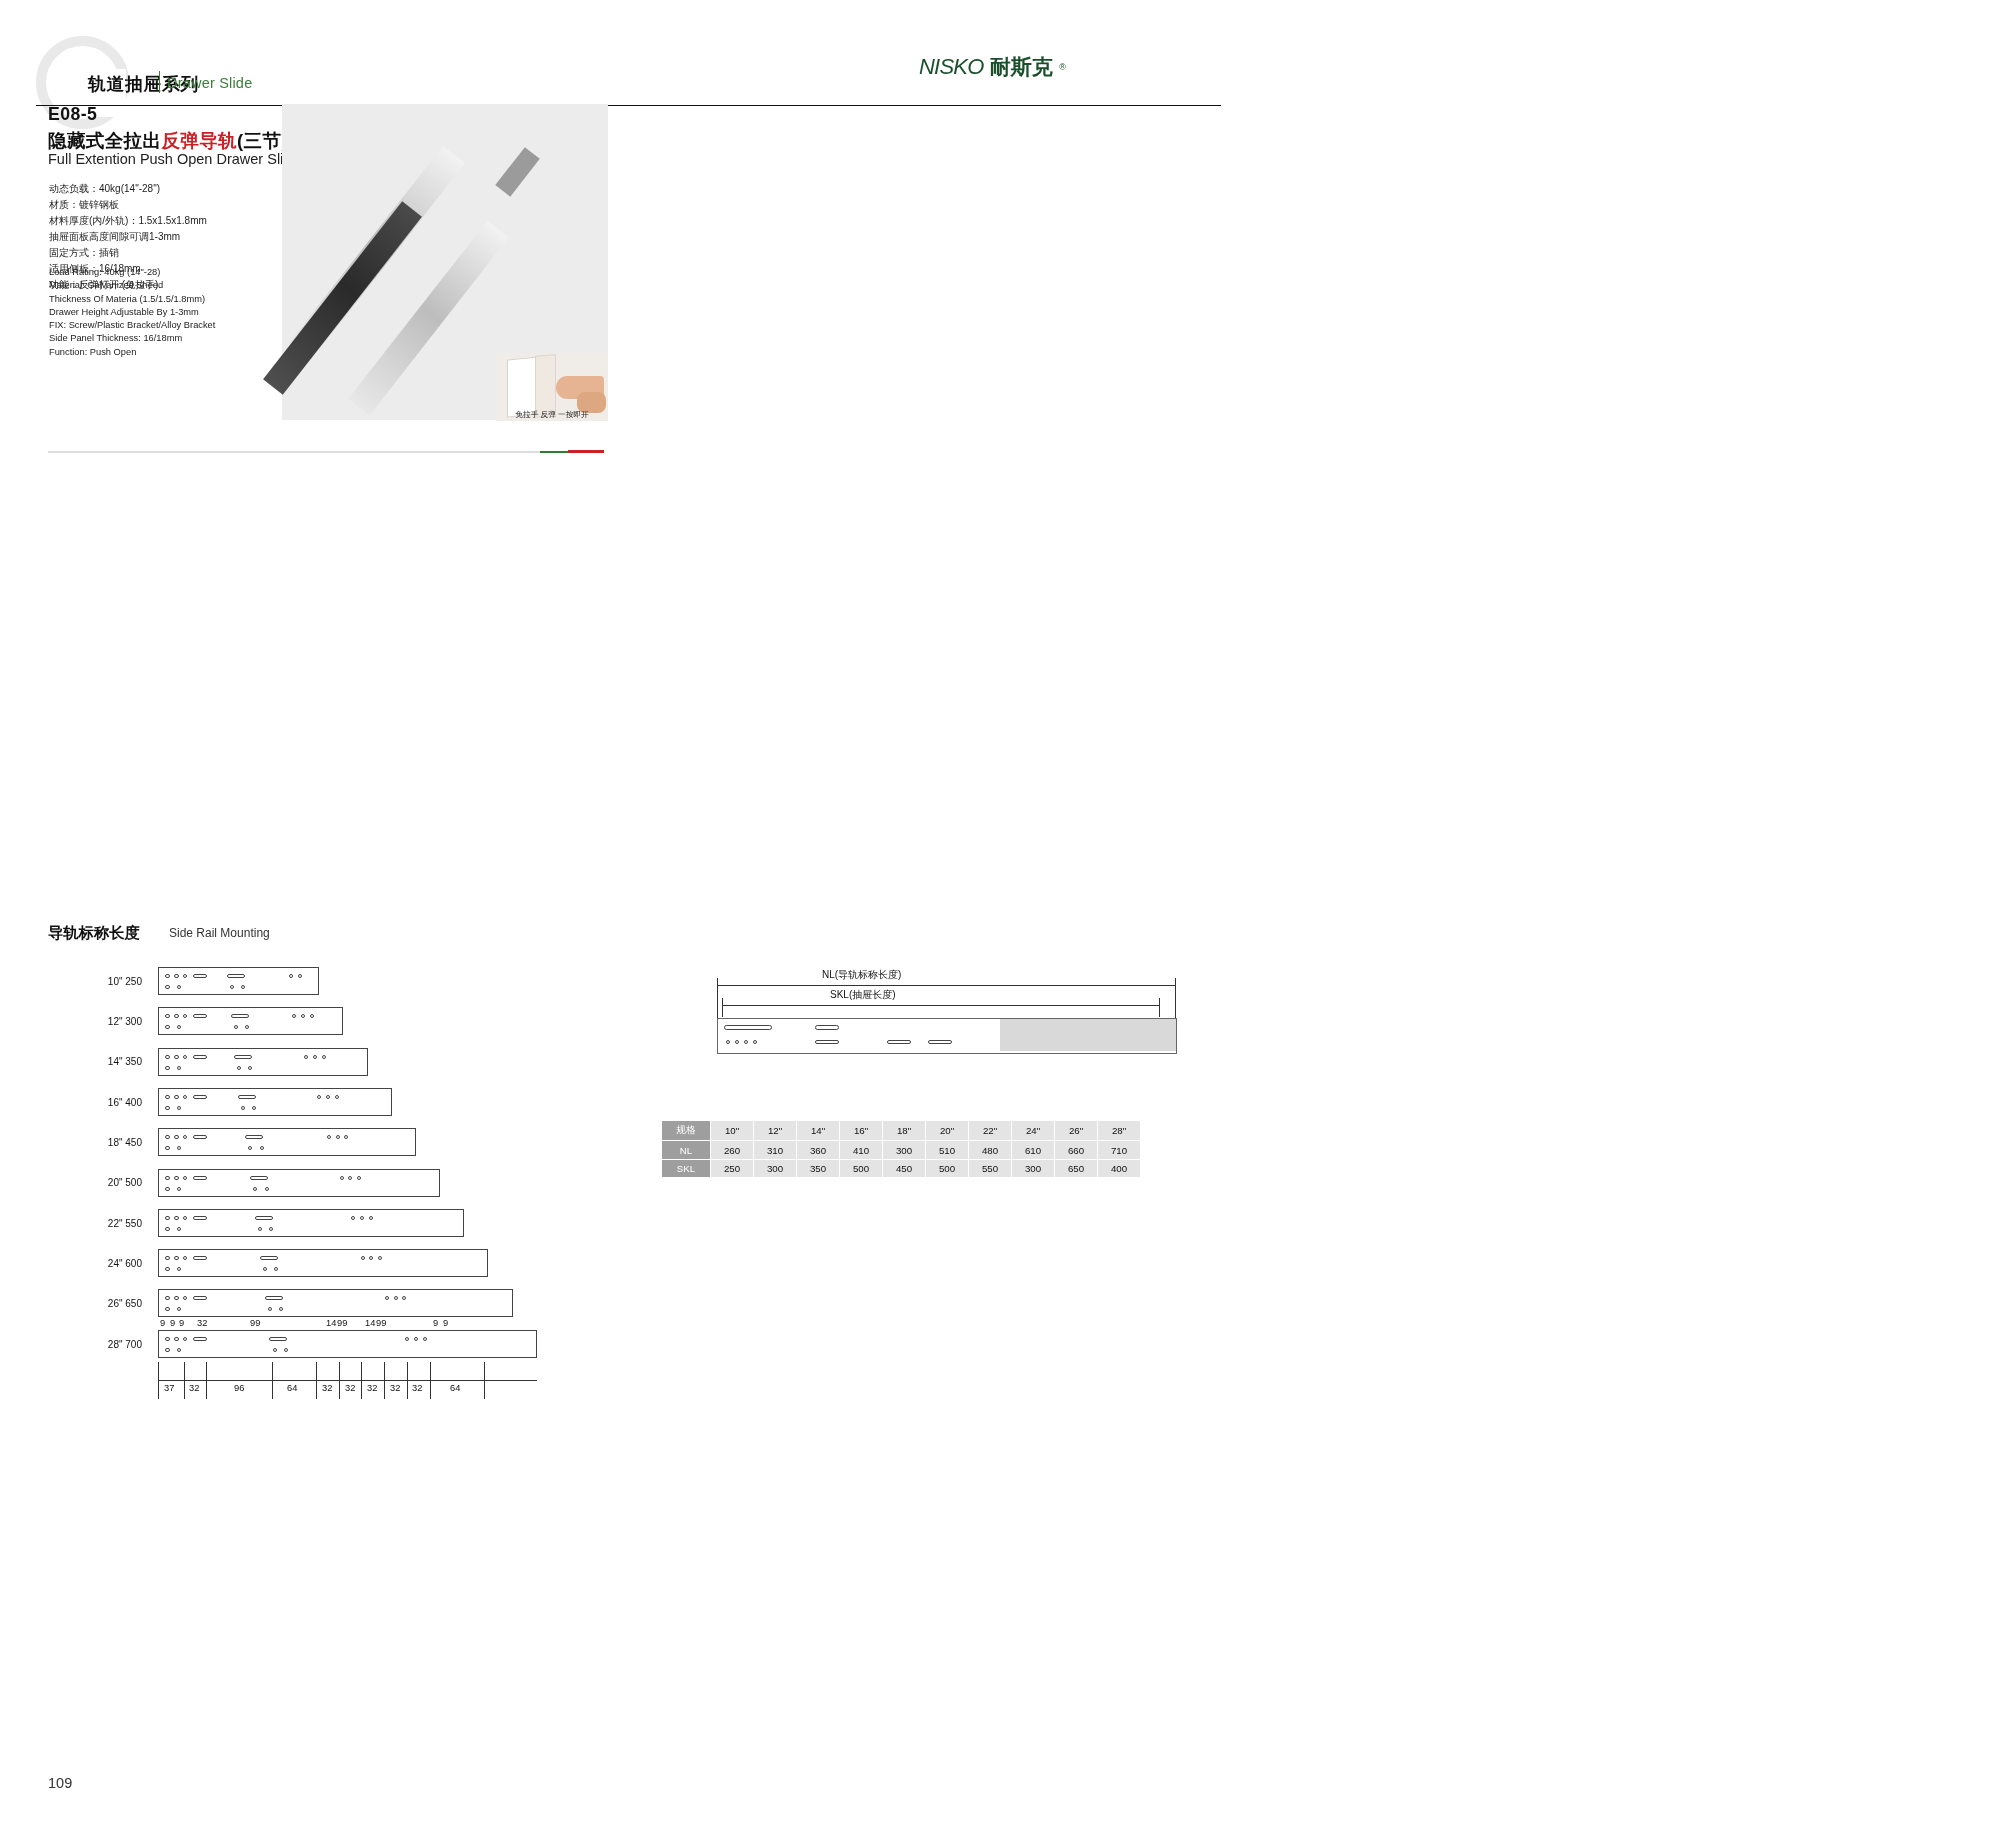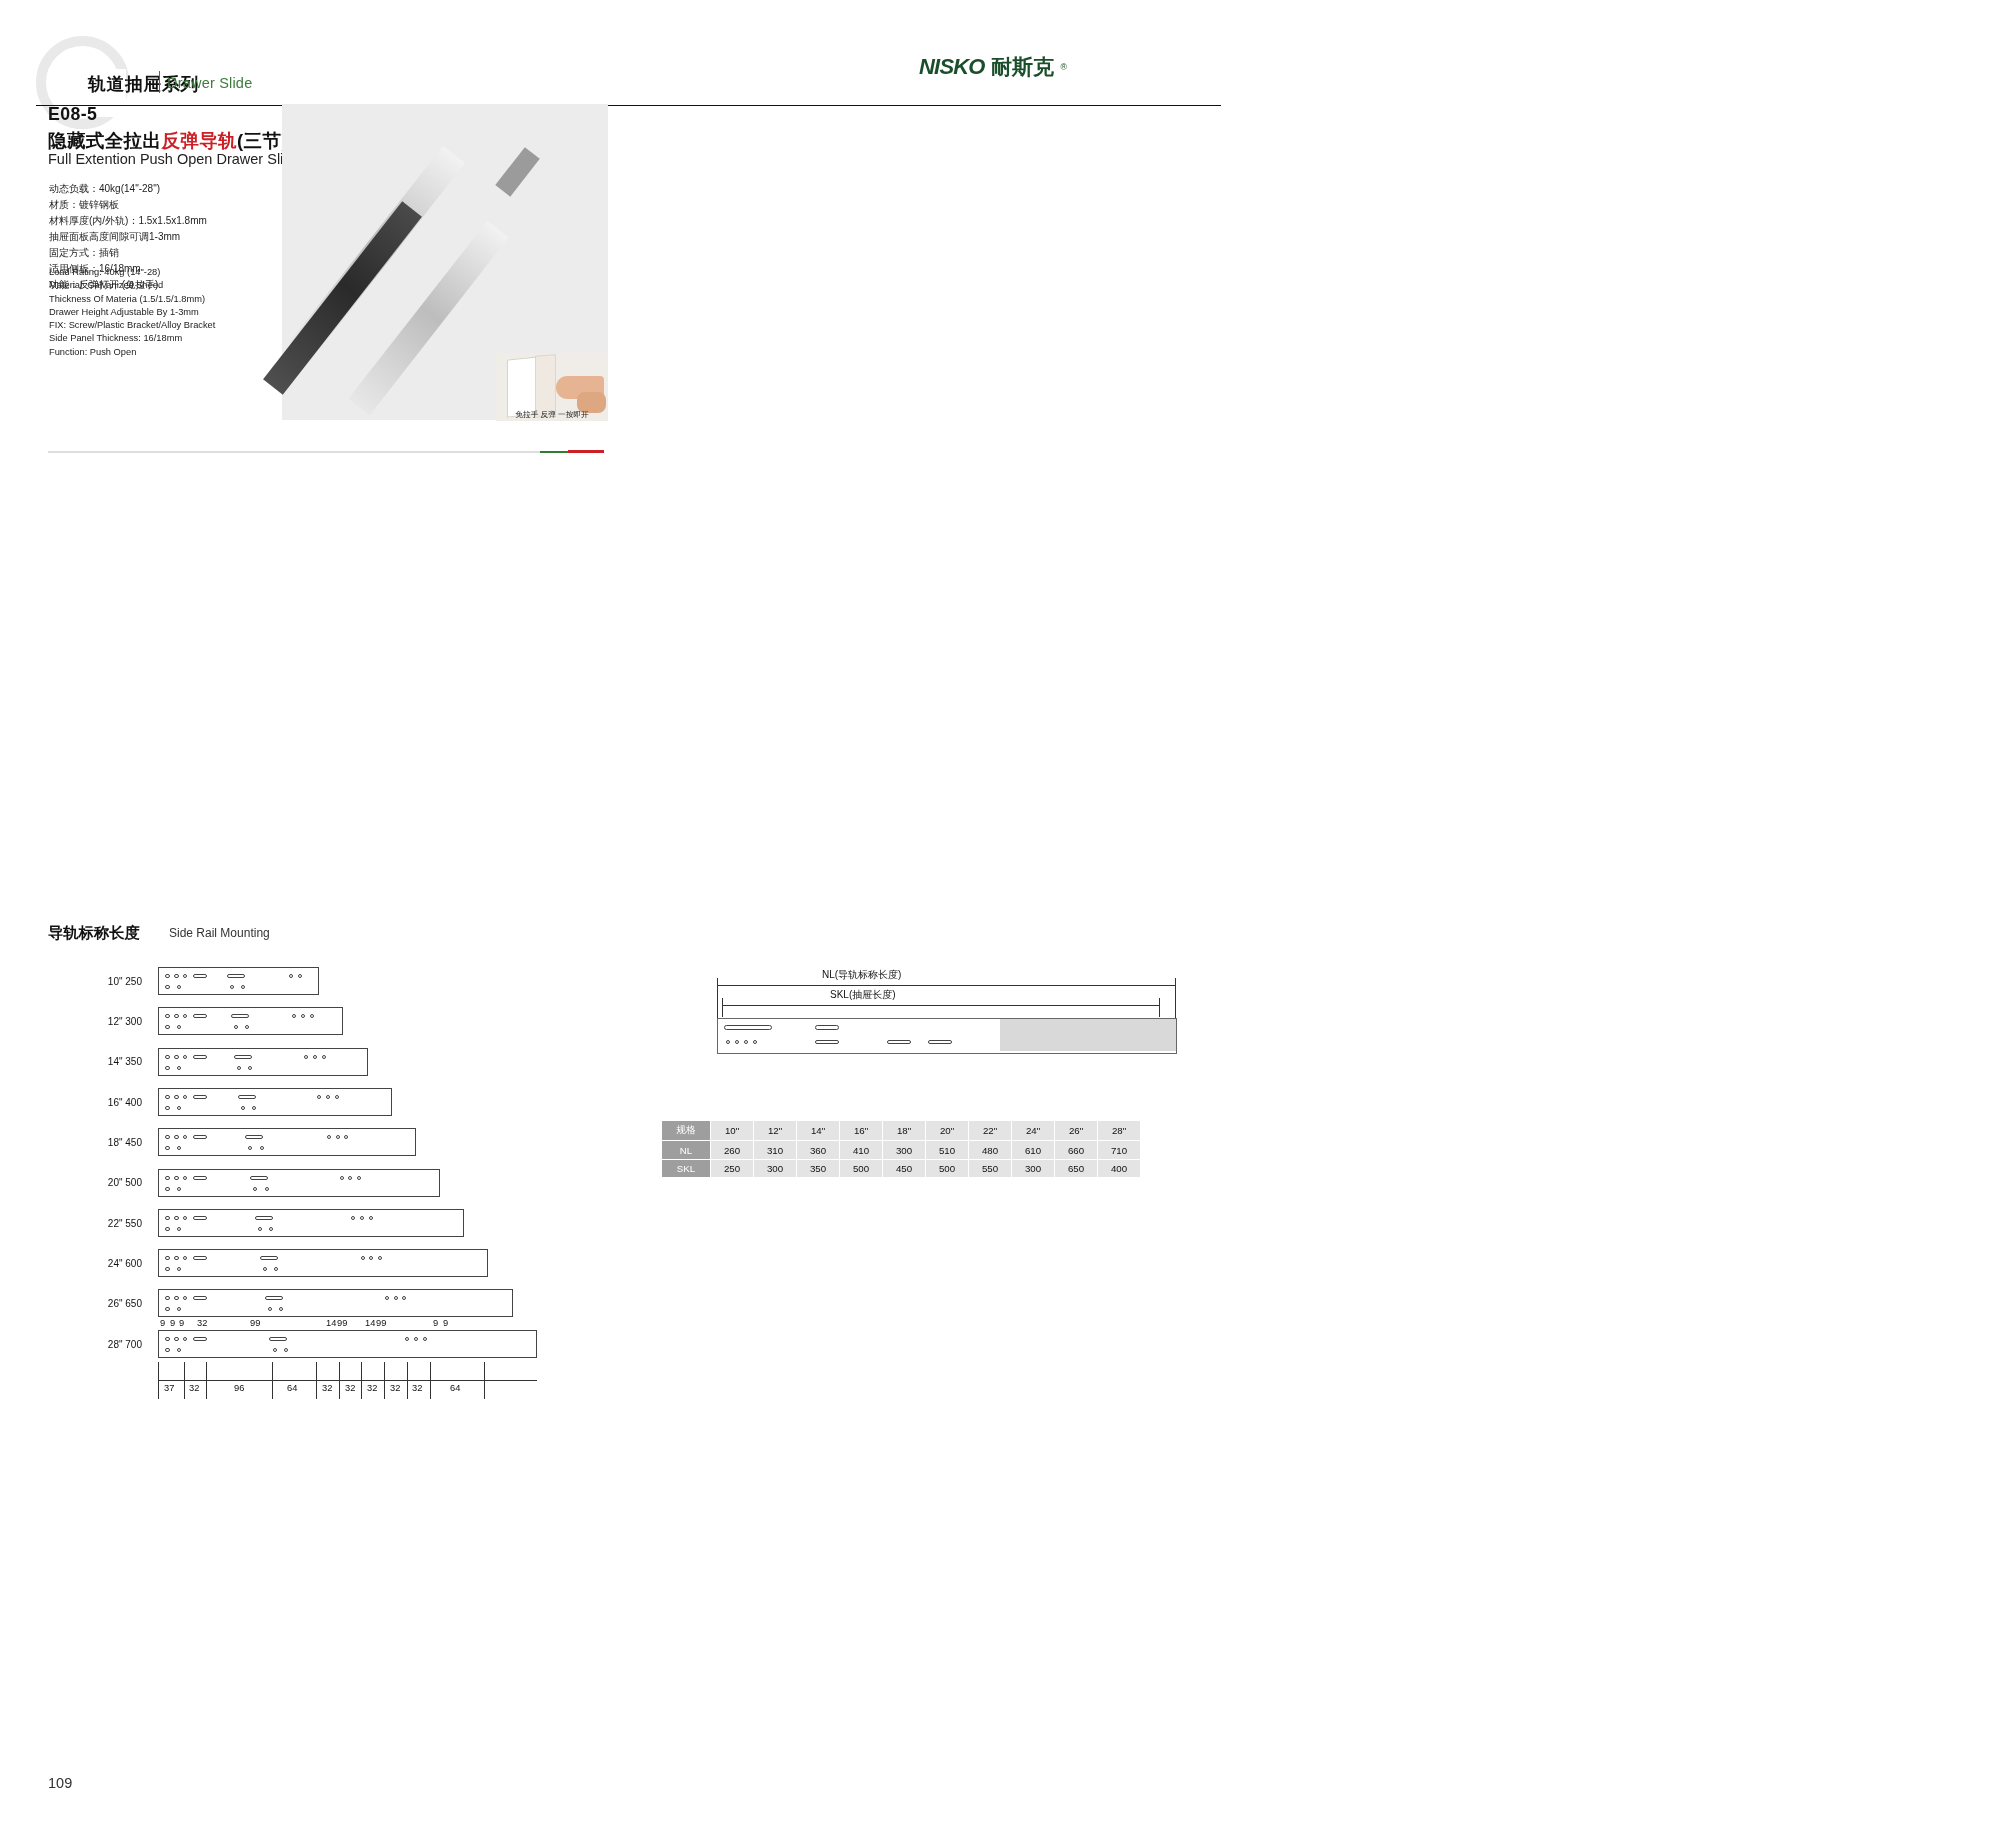--- a/index.html
+++ b/index.html
@@ -11,21 +11,21 @@
   
   .hdr{position:absolute;top:60px;height:52px;}
   .hdr-c{position:absolute;left:0;top:-24px;width:93px;height:93px;border-radius:50%;border:10.5px solid #e9e9e9;box-sizing:border-box;}
   .hdr-c:after{content:"";position:absolute;right:-7.3px;top:22.6px;width:44px;height:48px;background:#fff;}
   .hdr-title{position:absolute;left:52px;top:12px;font-size:17.7px;font-weight:bold;letter-spacing:0.8px;color:#111;}
   .hdr-sep{position:absolute;top:10.5px;width:1.2px;height:22px;background:#3a7d3a;}
   .hdr-sub{position:absolute;top:14.5px;font-size:14.5px;color:#3a7d3a;letter-spacing:0.2px;}
   .hdr-rule{position:absolute;height:1.2px;background:#111;}
   
   .brand{position:absolute;top:52px;height:30px;display:flex;align-items:center;gap:6.4px;}
-  .brand .nisko{font-size:22px;font-weight:bold;font-style:italic;letter-spacing:-0.8px;color:#1b4f2b;}
+  .brand .nisko{font-size:22px;font-weight:normal;font-style:italic;letter-spacing:-0.8px;color:#1b4f2b;}
   .brand .cn{font-size:21px;font-weight:bold;color:#1b4f2b;letter-spacing:0px;}
   .brand .reg{font-size:8.9px;vertical-align:super;color:#1b4f2b;}
   
   .code{position:absolute;left:48px;top:104px;font-size:17.7px;font-weight:bold;color:#111;letter-spacing:0.4px;}
   .ttl-cn{position:absolute;left:48px;top:128px;font-size:18.5px;font-weight:bold;color:#111;letter-spacing:0.4px;}
   .ttl-cn .red{color:#cc2026;}
   .ttl-en{position:absolute;left:48px;top:151px;font-size:14.5px;color:#222;}
   .spec-cn{position:absolute;left:49px;top:181px;font-size:10px;line-height:16px;color:#222;}
   .spec-en{position:absolute;left:49px;top:266px;font-size:9.3px;line-height:13.3px;color:#222;}
   

